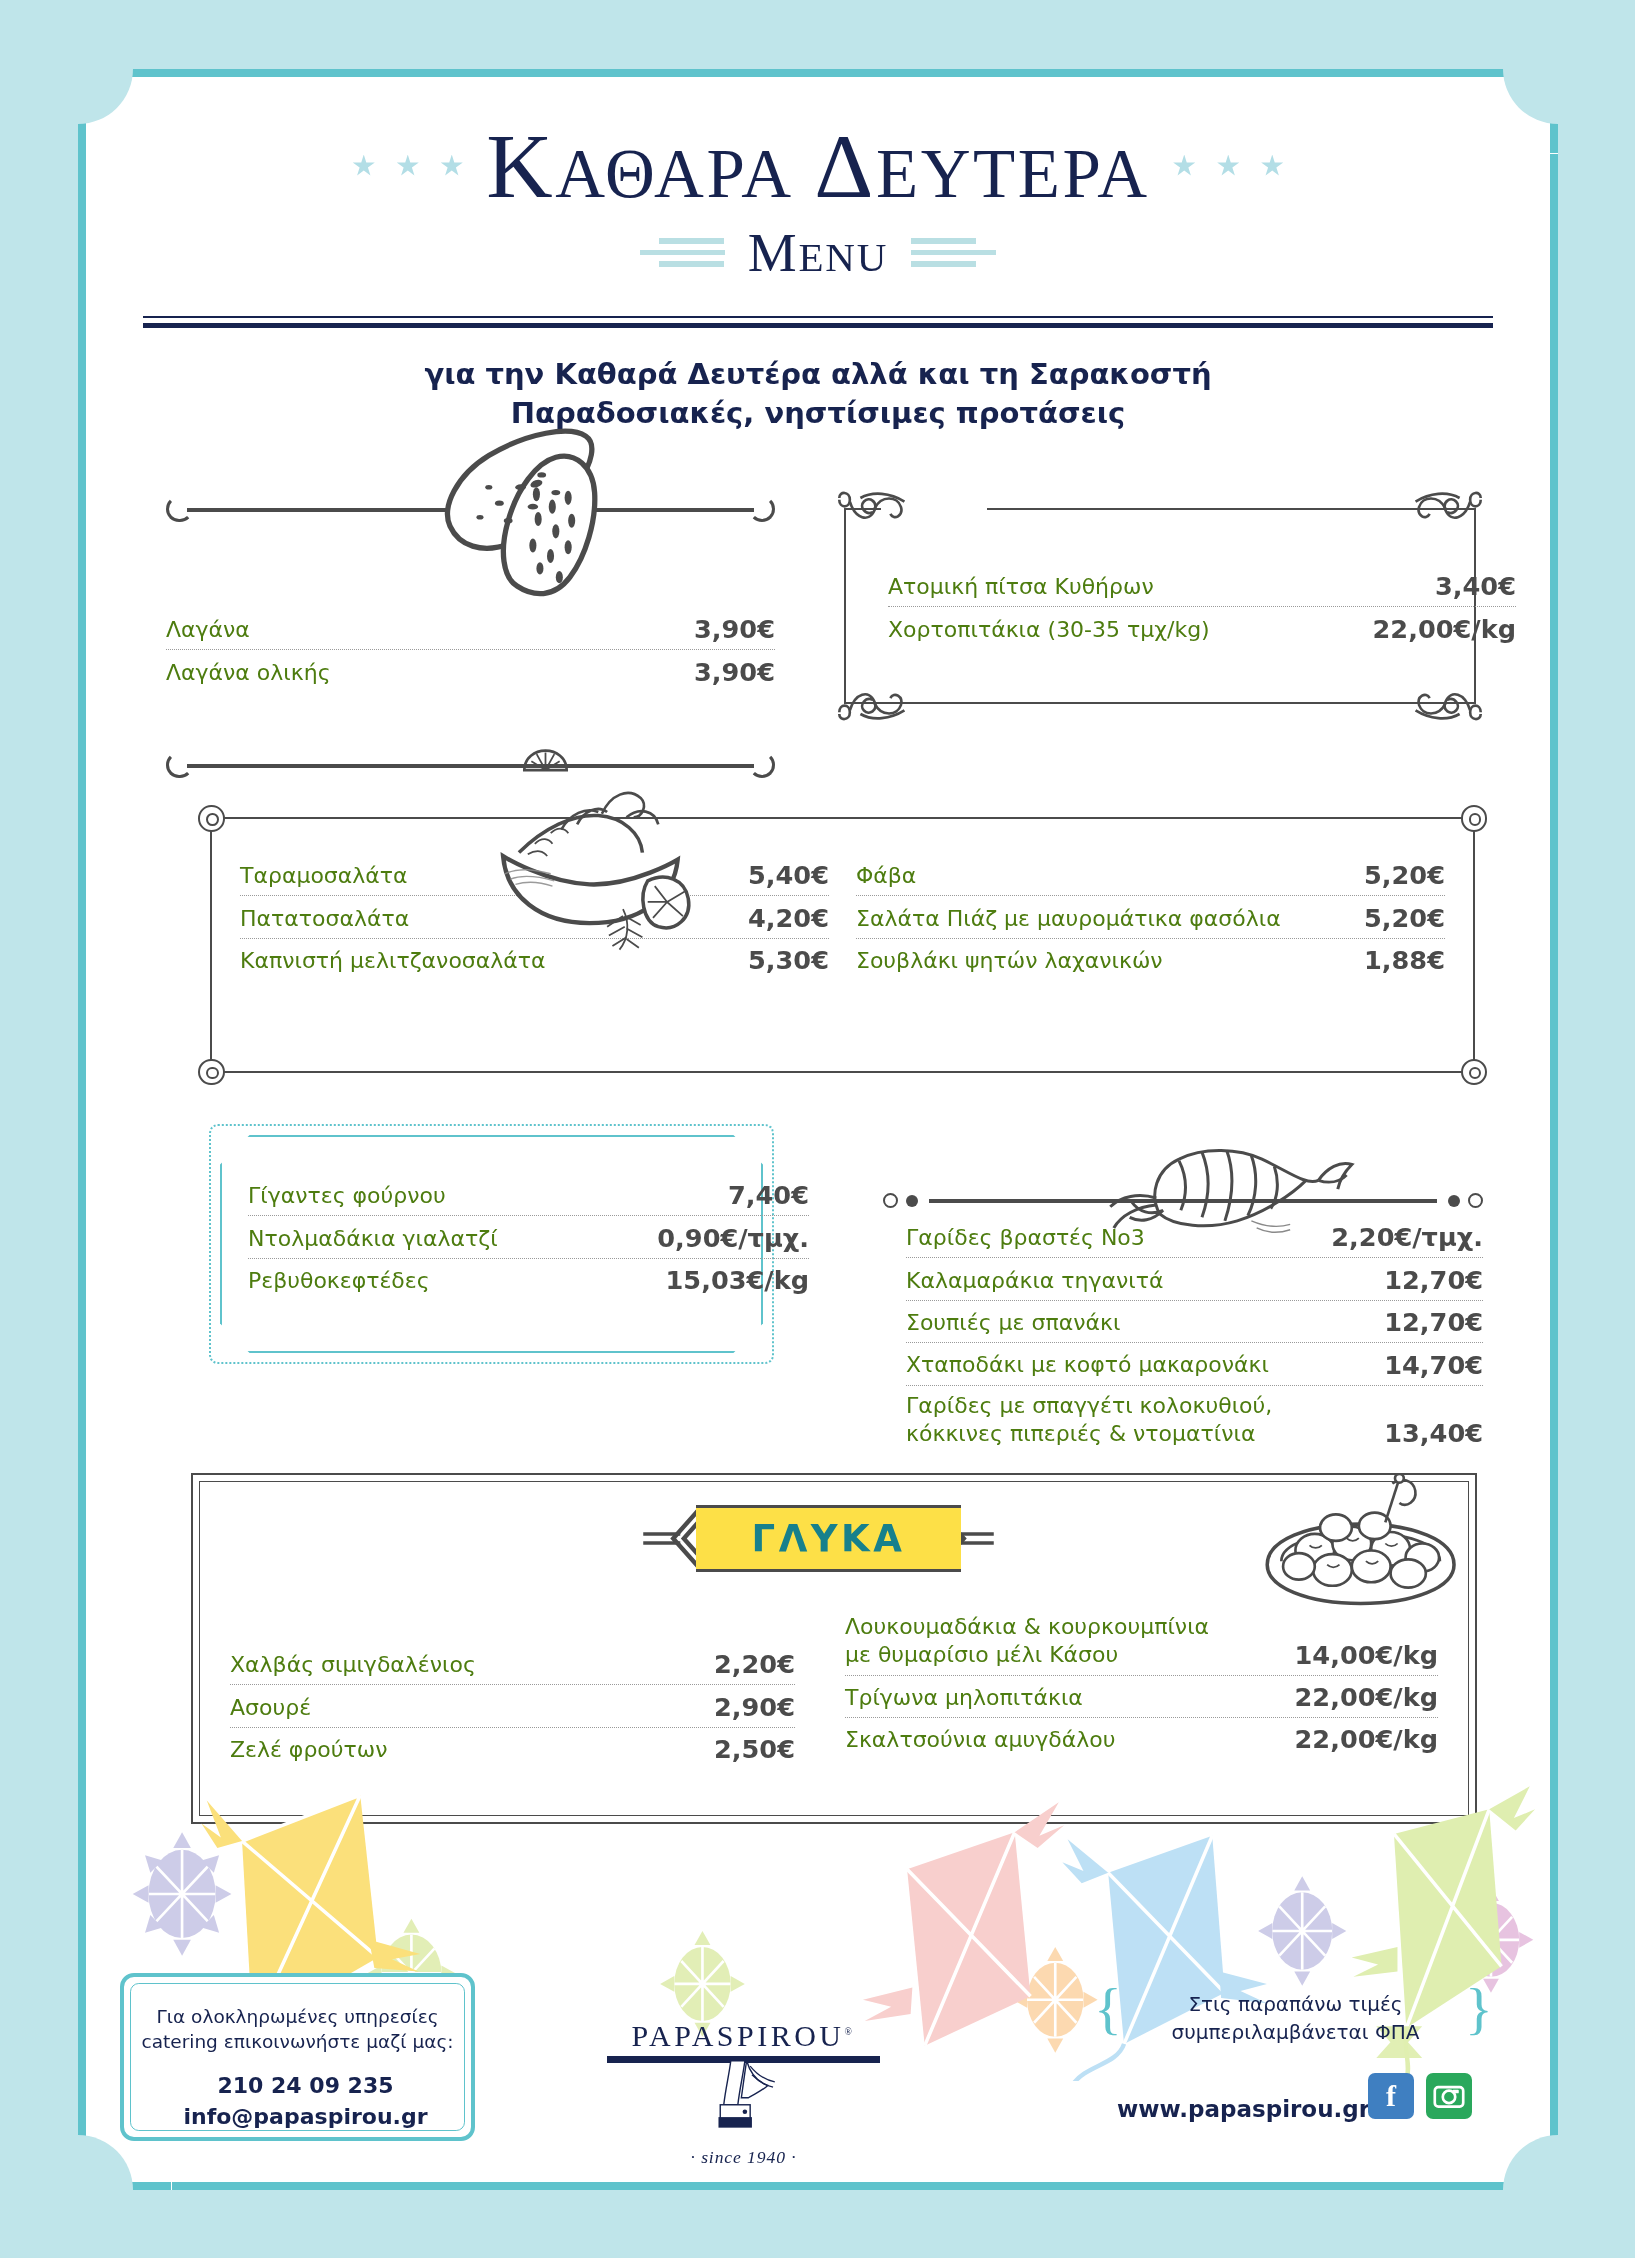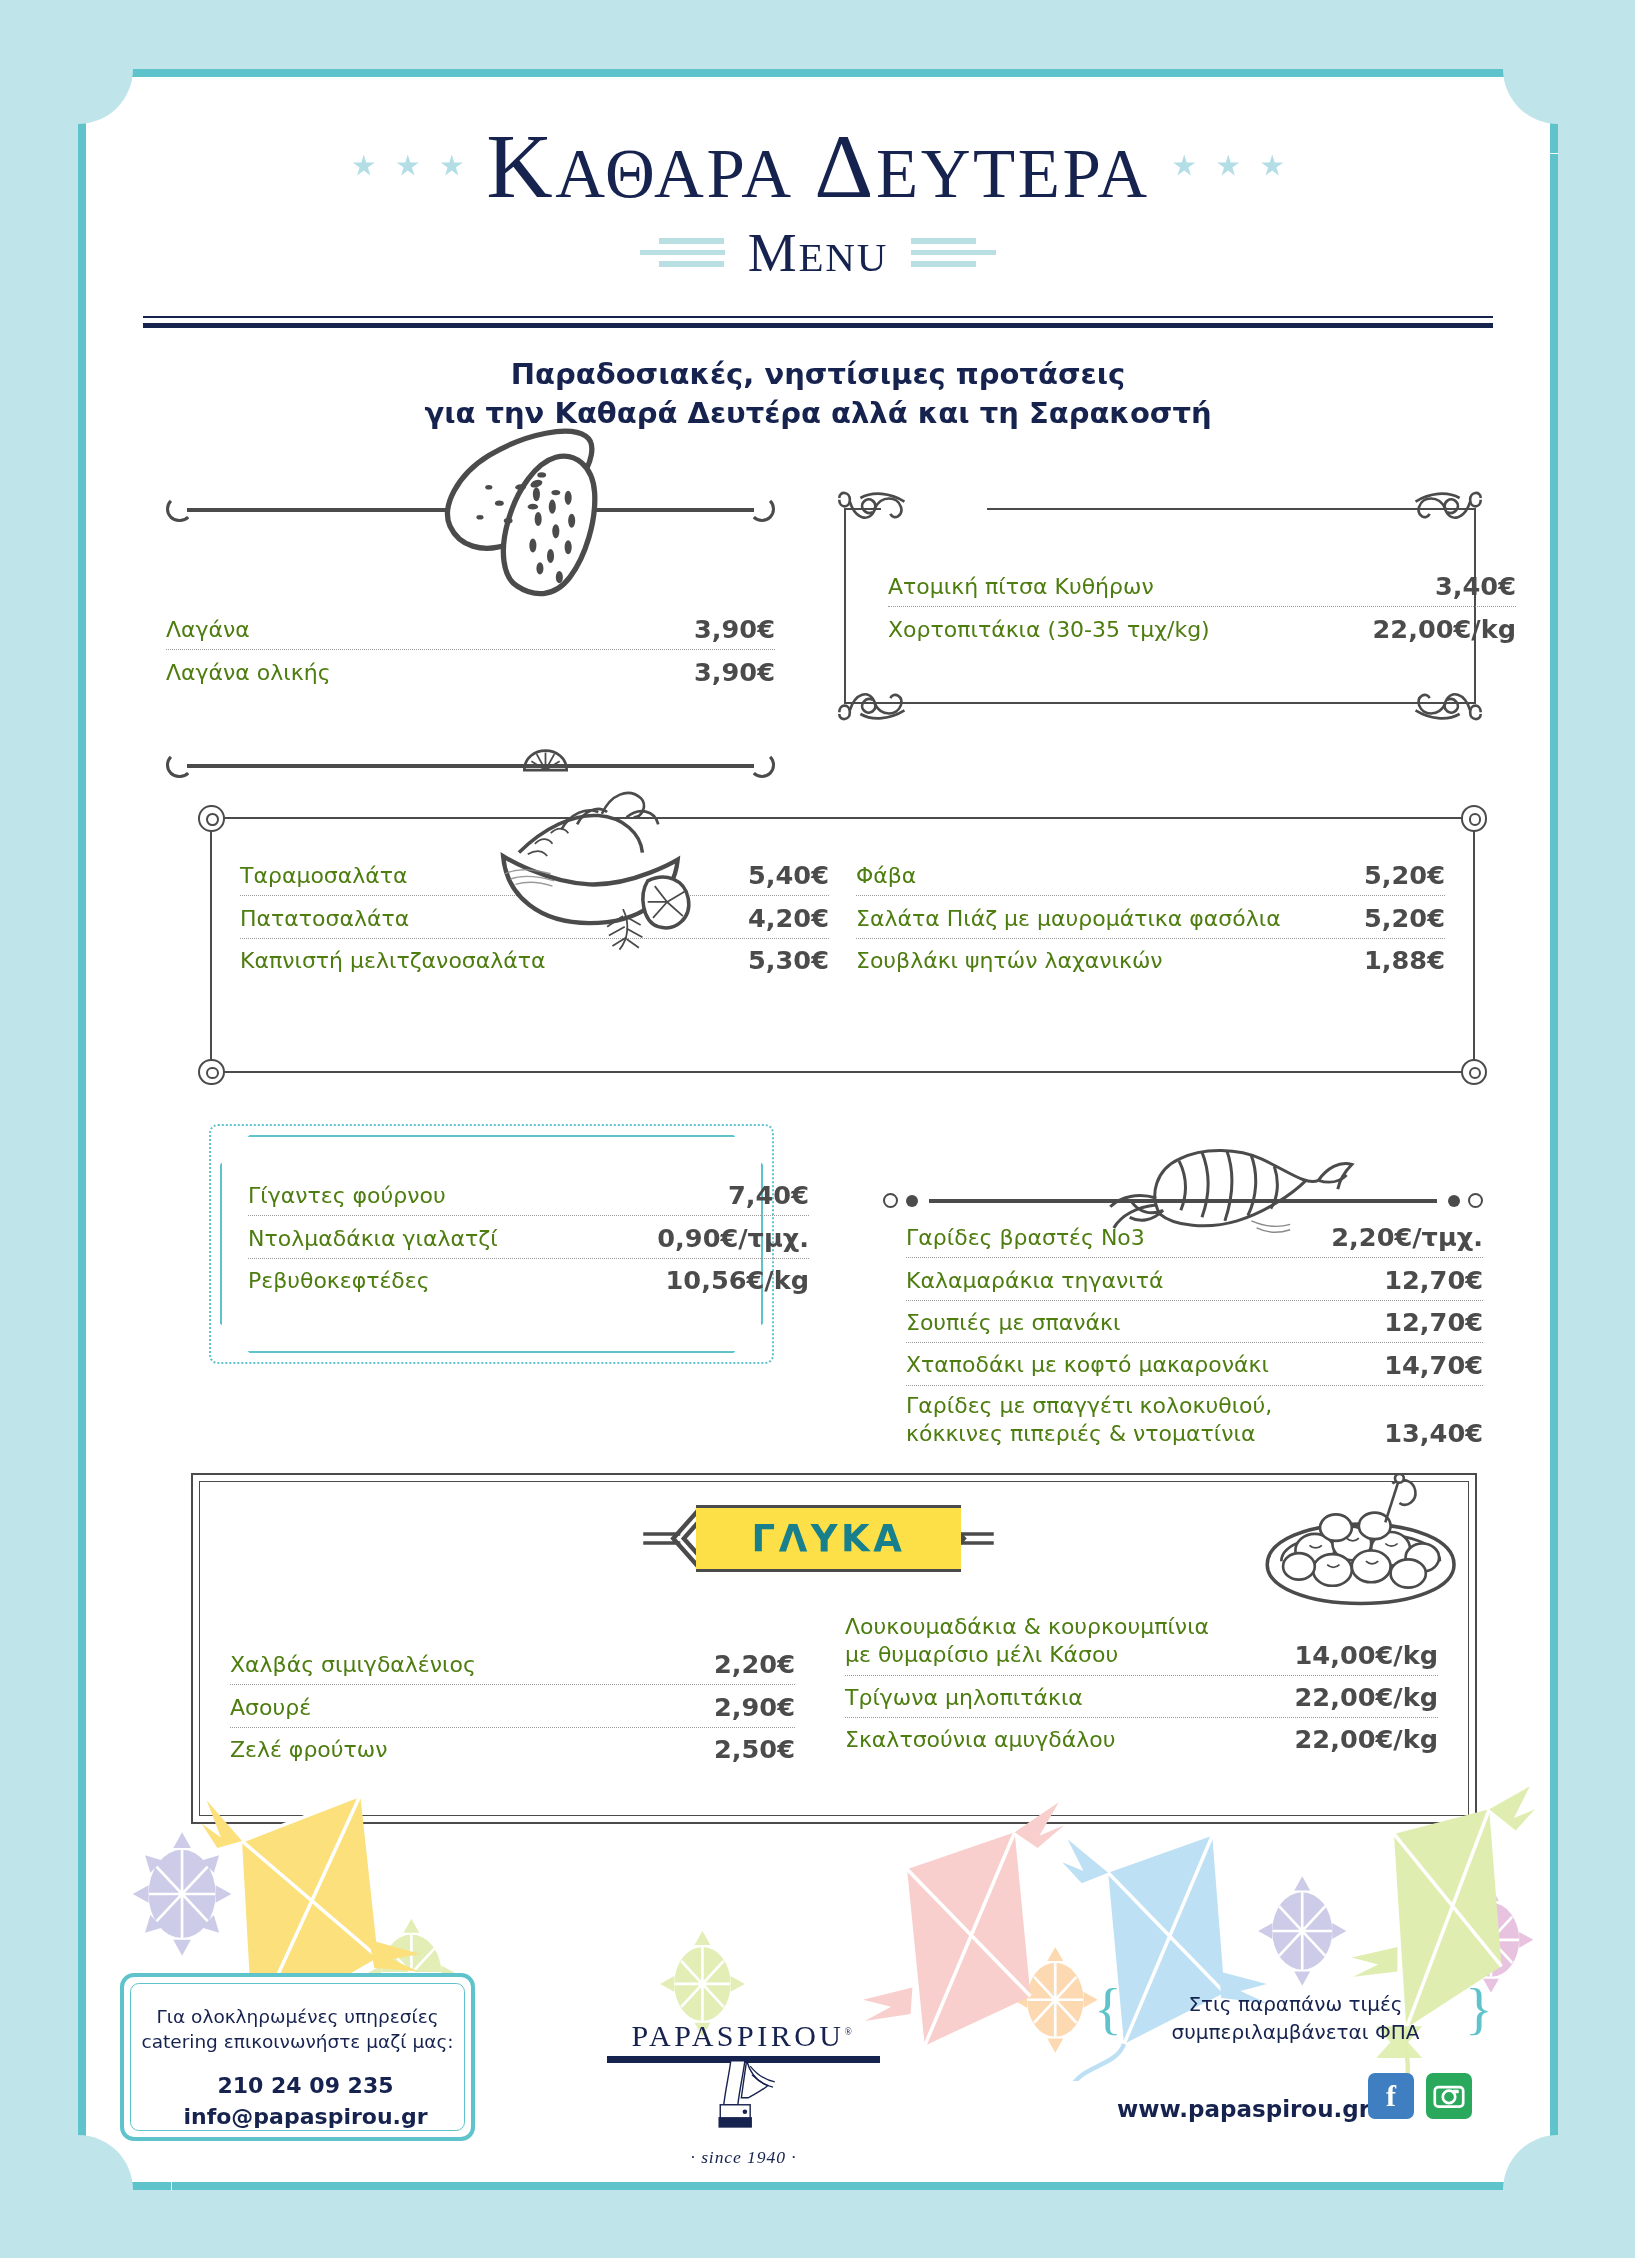--- a/index.html
+++ b/index.html
@@ -332,22 +332,22 @@
             <i></i>
           </div>
       </div>
 
       <div class="rule-wrap">
         <div class="rule-thin"></div>
         <div class="rule-thick"></div>
       </div>
 
       <div class="subtitle">
+        <div>για την Καθαρά Δευτέρα αλλά και τη Σαρακοστή</div>
         <div>Παραδοσιακές, νηστίσιμες προτάσεις</div>
-        <div>για την Καθαρά Δευτέρα αλλά και τη Σαρακοστή</div>
       </div>
     </div>
 
     <div class="sec" style="left:88px; top:423px; width:609px;">
       <div class="scrollbar">
         <div class="curl l"></div>
           <div class="bar"></div>
           <div class="curl r"></div>
       </div>
       <div class="mlist" style="margin-top:81px;">
@@ -510,21 +510,21 @@
         <div class="mrow">
           <div class="mname">Γίγαντες φούρνου</div>
           <div class="mprice">7,40€</div>
         </div>
         <div class="mrow">
           <div class="mname">Ντολμαδάκια γιαλατζί</div>
           <div class="mprice">0,90€/τμχ.</div>
         </div>
         <div class="mrow">
           <div class="mname">Ρεβυθοκεφτέδες</div>
-          <div class="mprice">10,56€/kg</div>
+          <div class="mprice">15,03€/kg</div>
         </div>
       </div>
     </div>
 
     <div class="sec" style="left:805px; top:1122px; width:600px;">
       <div class="beadline">
         <div class="ring" style="left:0;"></div>
         <div class="dot" style="left:23px;"></div>
         <div class="ln"></div>
         <div class="dot" style="right:23px;"></div>

